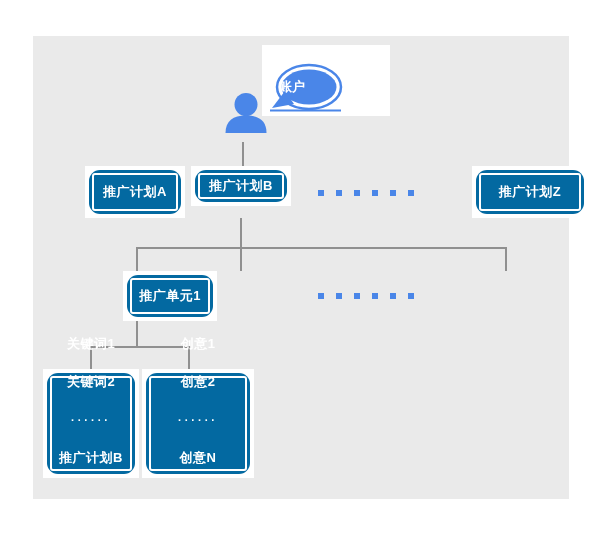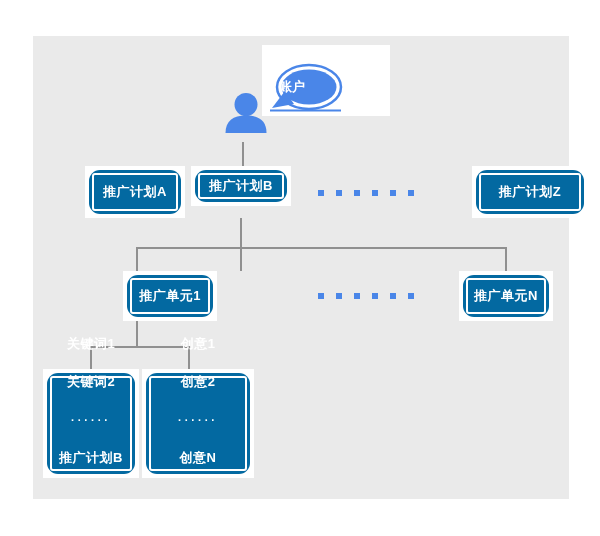--- a/index.html
+++ b/index.html
@@ -108,25 +108,20 @@
       </div>
   </div>
   <div class="hdots" style="left:318px; top:293px;">
       <span class="dot"></span>
       <span class="dot"></span>
       <span class="dot"></span>
       <span class="dot"></span>
       <span class="dot"></span>
       <span class="dot"></span>
     </div>
-  <div class="card" style="left:459px; top:271px; width:94px; height:50px;">
-    <div class="node">
-        <div class="node-inner">推广单元N</div>
-      </div>
-  </div>
 
   <div class="line" style="left:136px; top:321px; width:2px; height:26px;"></div>
   <div class="line" style="left:90px; top:346px; width:100px; height:2px;"></div>
   <div class="line" style="left:90px; top:348px; width:2px; height:21px;"></div>
   <div class="line" style="left:188px; top:348px; width:2px; height:21px;"></div>
 
   <div class="card" style="left:43px; top:369px; width:96px; height:109px;">
     <div class="node">
       <div class="node-inner multiline">
         <span>关键词1</span>

